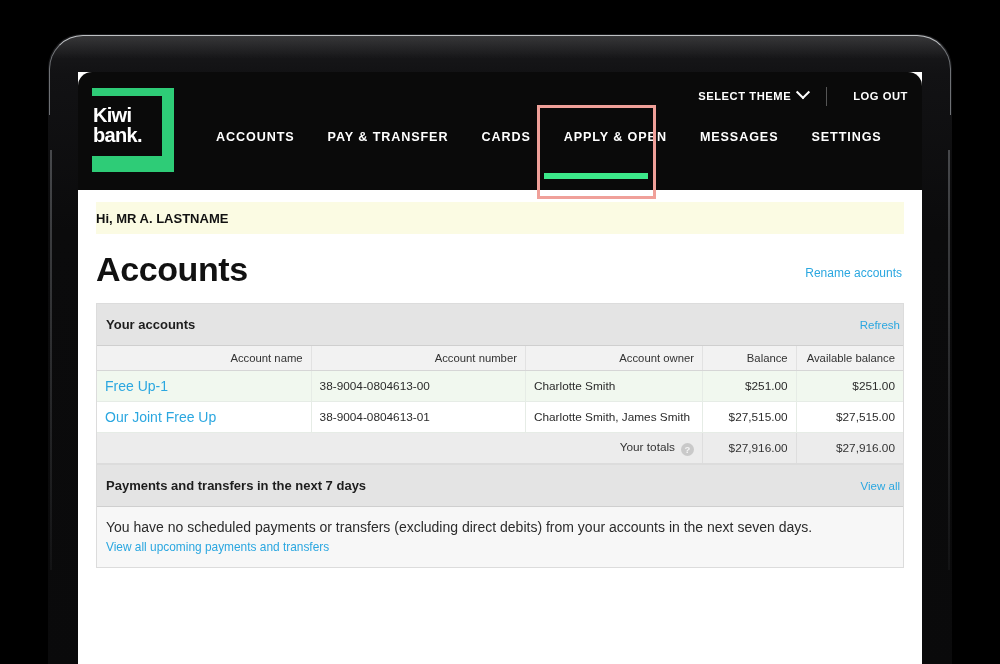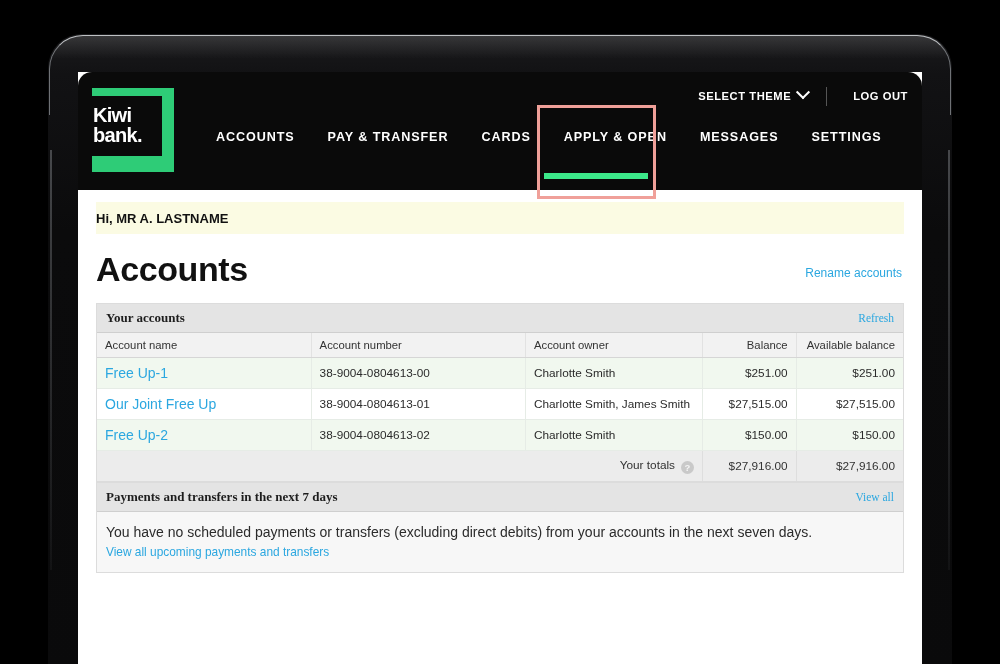--- a/index.html
+++ b/index.html
@@ -195,43 +195,42 @@
   }
   #rename-accounts { padding-bottom: 6px; }
 
   
   .panel {
     margin-top: 17px;
     border: 1px solid #dcdcdc;
     background: #fafafa;
   }
   .panel-head {
-    height: 29px;
+    height: 42px;
     background: #e4e4e4;
     border-bottom: 1px solid #cfcfcf;
     display: flex; align-items: center;
     justify-content: space-between;
-    padding: 0 9px 0 9px;
-    font-family: Liberation Serif, serif;
+    padding: 0 3px 0 9px;
   }
   .panel-head-title {
     font-size: 13px;
     font-weight: 700;
     color: #1d1d1d;
   }
   .panel-head .link { font-size: 11.5px; }
 
   
   table { border-collapse: collapse; width: 100%; }
   thead th {
     background: #f2f2f2;
     font-size: 11.3px;
     font-weight: 400;
     color: #333;
-    text-align: left;
+    text-align: right;
     padding: 6px 8px;
     border-bottom: 1px solid #d6d6d6;
     border-right: 1px solid #e2e2e2;
   }
   thead th:last-child { border-right: none; }
   th.num, td.num { text-align: right; }
   tbody td {
     font-size: 11.8px;
     color: #2b2b2b;
     padding: 7px 8px;
@@ -374,27 +373,20 @@
             <td class="num">$251.00</td>
             <td class="num">$251.00</td>
           </tr>
           <tr class="plain">
             <td class="acct-name"><a>Our Joint Free Up</a></td>
             <td>38-9004-0804613-01</td>
             <td>Charlotte Smith, James Smith</td>
             <td class="num">$27,515.00</td>
             <td class="num">$27,515.00</td>
           </tr>
-          <tr class="tint">
-            <td class="acct-name"><a>Free Up-2</a></td>
-            <td>38-9004-0804613-02</td>
-            <td>Charlotte Smith</td>
-            <td class="num">$150.00</td>
-            <td class="num">$150.00</td>
-          </tr>
         </tbody>
         <tfoot>
           <tr>
             <td class="label" colspan="3"><span>Your totals</span><span class="help-icon">?</span></td>
             <td class="num">$27,916.00</td>
             <td class="num">$27,916.00</td>
           </tr>
         </tfoot>
       </table>
     </div>

